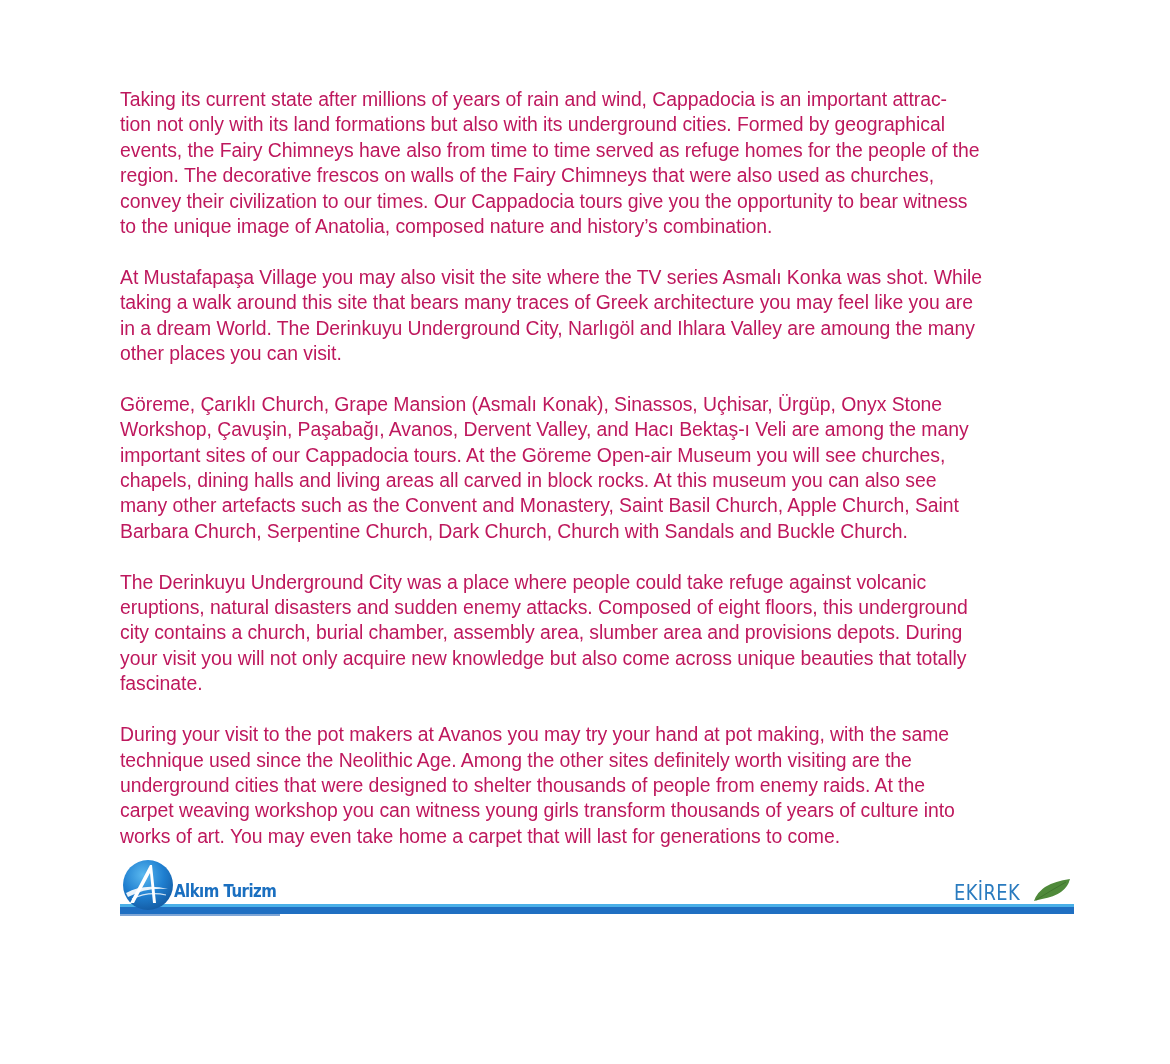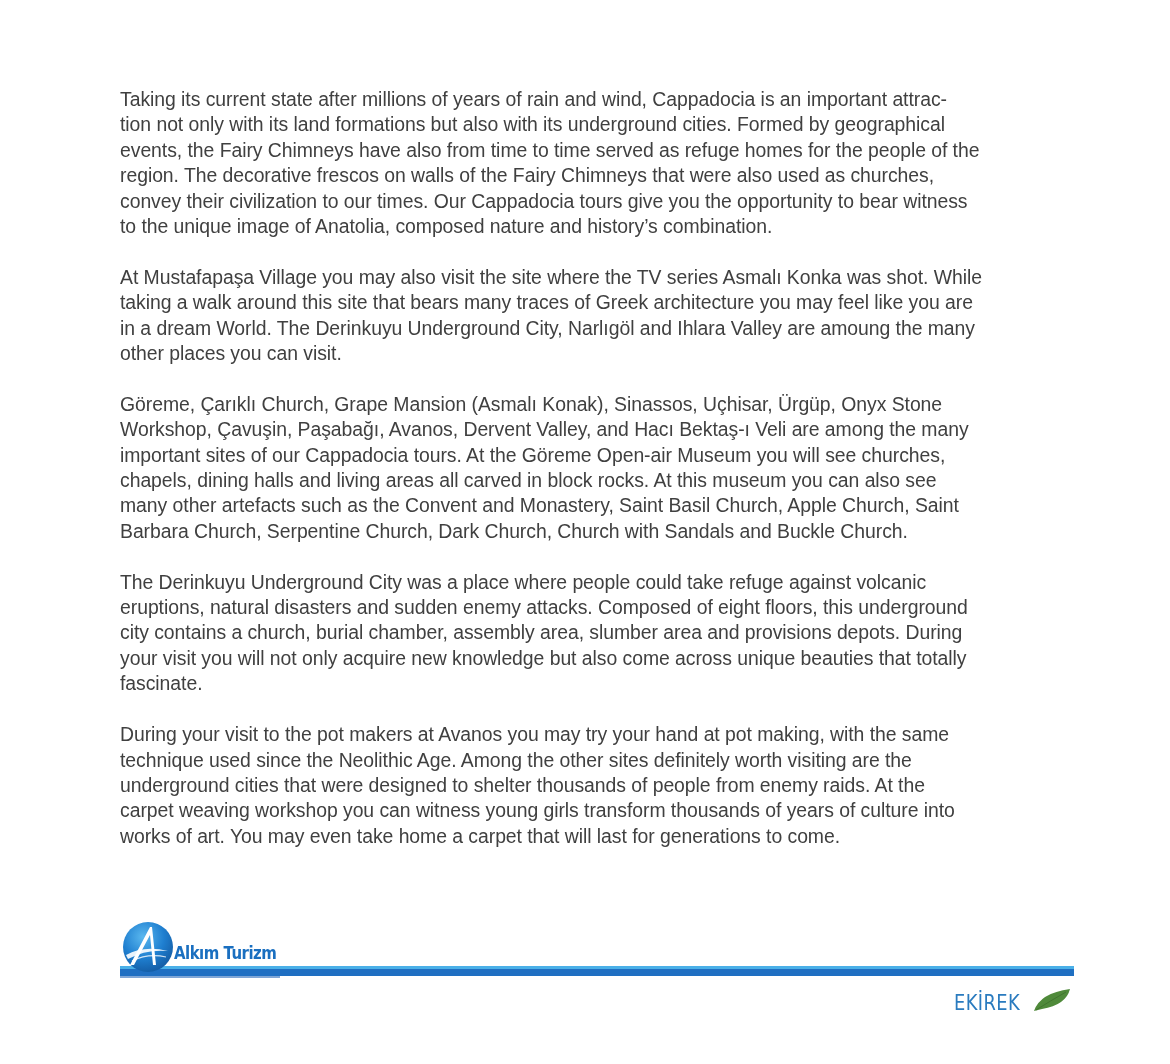--- a/index.html
+++ b/index.html
@@ -14,32 +14,32 @@
       overflow: hidden;
     }
     .content {
       position: absolute;
       left: 120px;
       top: 87px;
       width: 960px;
       font-family: "Liberation Sans", sans-serif;
       font-size: 19.4px;
       line-height: 25.4px;
-      color: #404040;
+      color: #be185d;
       letter-spacing: -0.05px;
       word-spacing: 0px;
     }
     .content p {
       margin: 0 0 25.4px 0;
       white-space: pre-line;
     }
     .footer {
       position: absolute;
       left: 120px;
-      top: 919px;
+      top: 857px;
       width: 954px;
       height: 60px;
     }
     .footer-bar {
       position: absolute;
       left: 0;
       top: 47px;
       width: 954px;
       height: 10px;
       background: #1f6fc2;
@@ -85,21 +85,20 @@
       letter-spacing: -0.6px;
       transform: scaleX(0.88);
       transform-origin: left center;
     }
     .ekirek-logo {
       position: absolute;
       right: 0;
       top: 18px;
       width: 120px;
       height: 30px;
-      margin-top: 48px;
     }
     .ekirek-text {
       position: absolute;
       left: 0;
       top: 6px;
       font-family: "DejaVu Sans", sans-serif;
       font-size: 21px;
       color: #2a7bbf;
       letter-spacing: 0.5px;
       transform: scaleX(0.85);

